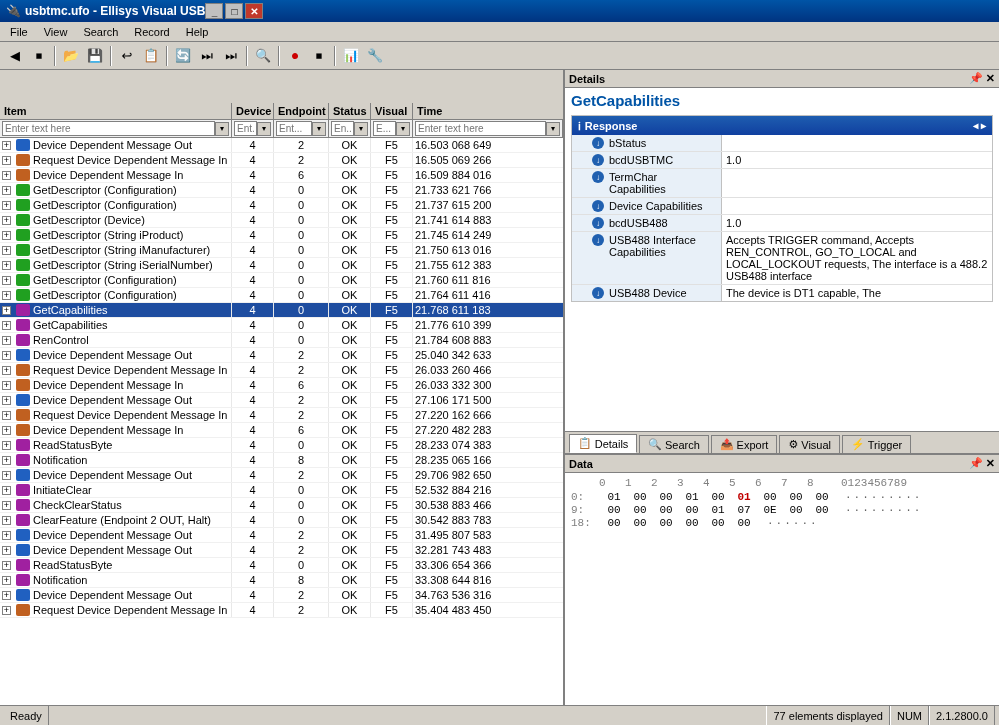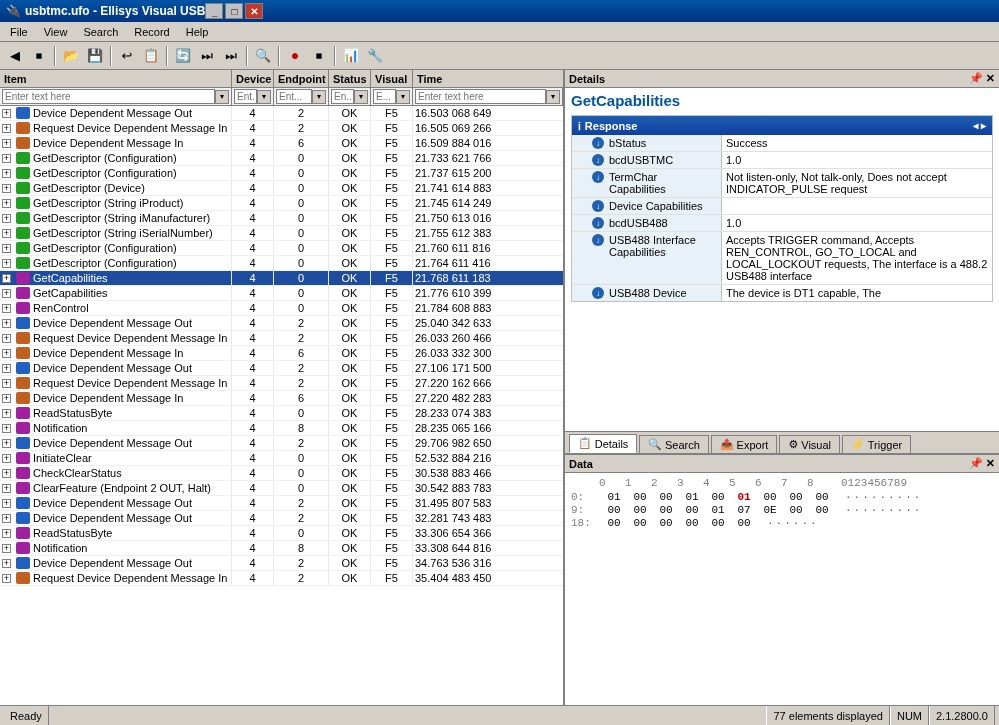--- a/index.html
+++ b/index.html
@@ -87,20 +87,21 @@
       border-bottom: 1px solid #808080;
       min-height: 18px;
     }
     .th-cell {
       padding: 2px 4px;
       border-right: 1px solid #808080;
       font-weight: bold;
       font-size: 11px;
       display: flex;
       align-items: center;
+      margin-top: 33px;
     }
     .th-cell:last-child { border-right: none; }
 
     
     .filter-row {
       display: grid;
       grid-template-columns: 232px 42px 55px 42px 42px 1fr;
       background: #f0f0f0;
       border-bottom: 1px solid #808080;
       min-height: 18px;
@@ -841,35 +842,33 @@
             <span>Response</span>
             <span class="expand-arrows">◂ ▸</span>
           </div>
 
           <div id="detail-rows">
               <div class="detail-row">
       <div class="detail-label">
         <span class="detail-icon">↓</span>
         <span>bStatus</span>
       </div>
-      <div class="detail-value">Success</div>
     </div>
               <div class="detail-row">
       <div class="detail-label">
         <span class="detail-icon">↓</span>
         <span>bcdUSBTMC</span>
       </div>
       <div class="detail-value">1.0</div>
     </div>
               <div class="detail-row">
       <div class="detail-label">
         <span class="detail-icon">↓</span>
         <span>TermChar Capabilities</span>
       </div>
-      <div class="detail-value">Not listen-only, Not talk-only, Does not accept INDICATOR_PULSE request</div>
     </div>
               <div class="detail-row">
       <div class="detail-label">
         <span class="detail-icon">↓</span>
         <span>Device Capabilities</span>
       </div>
     </div>
               <div class="detail-row">
       <div class="detail-label">
         <span class="detail-icon">↓</span>

